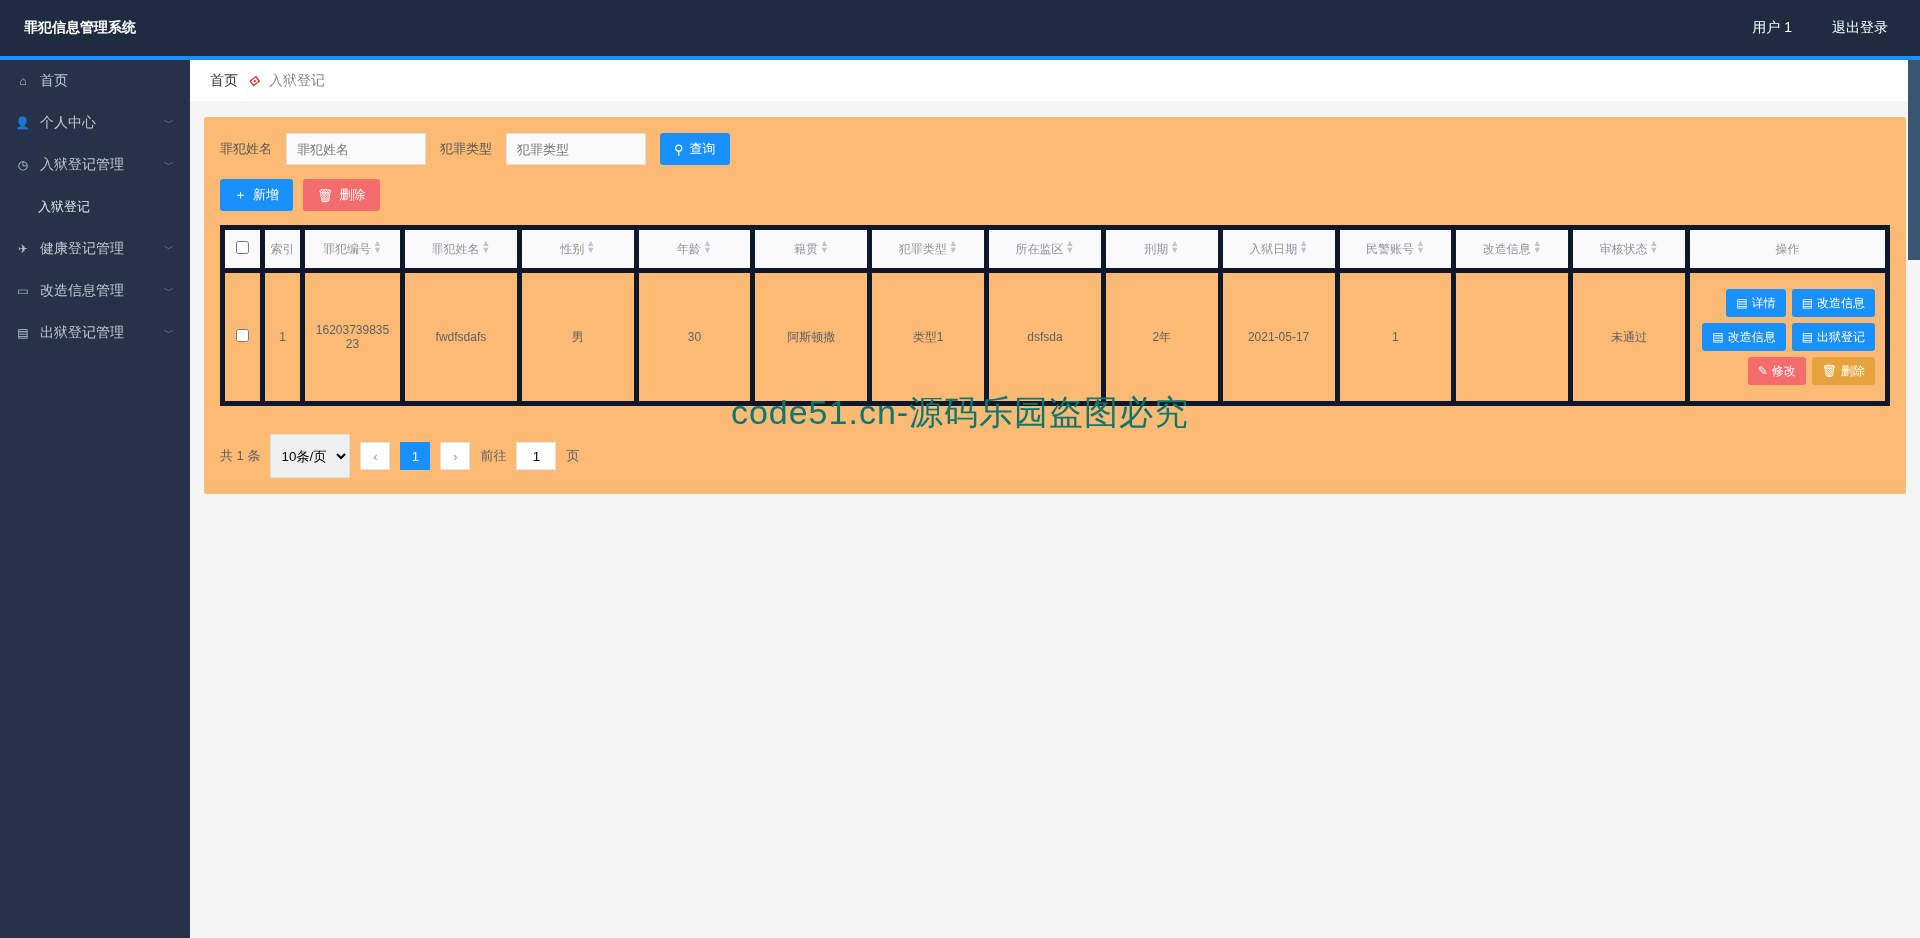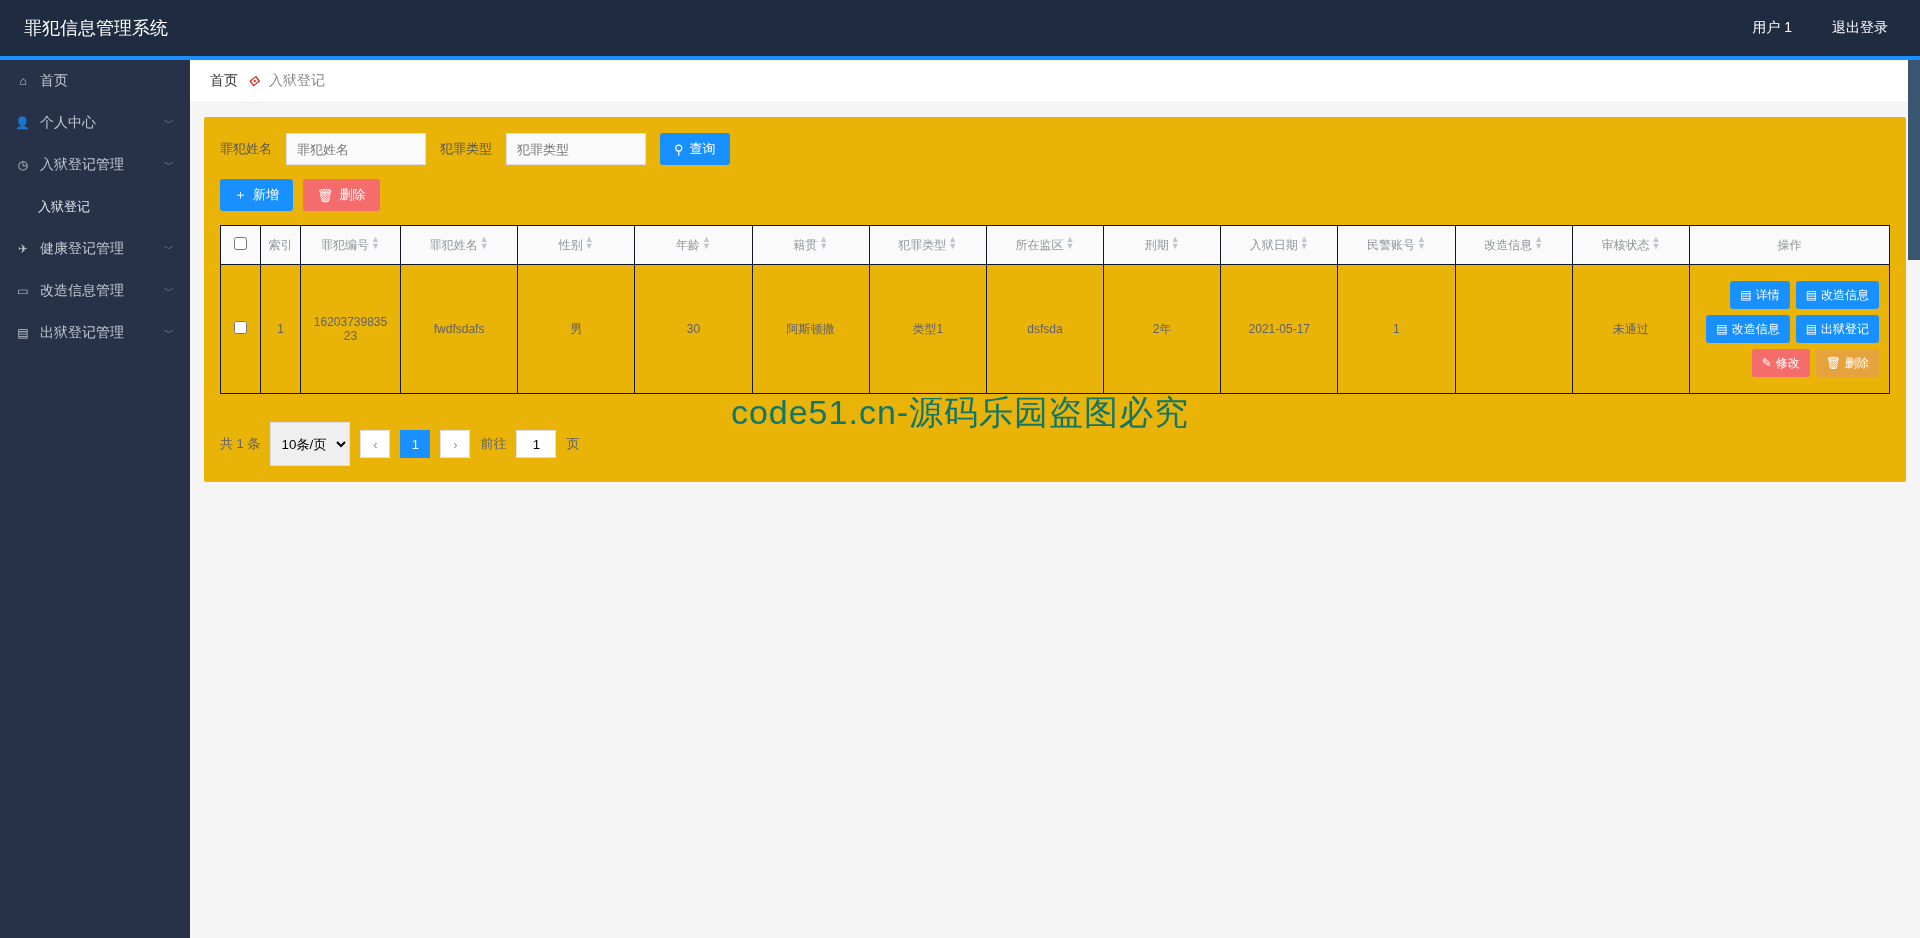--- a/index.html
+++ b/index.html
@@ -3,54 +3,54 @@
 <meta charset="utf-8">
 <style>
 * { margin: 0; padding: 0; box-sizing: border-box; }
 body { font-family: "Microsoft YaHei", "PingFang SC", sans-serif; font-size: 13px; background: #f5f5f5; width: 1920px; height: 938px; overflow: hidden; position: relative; }
 
 
 .watermark { position: absolute; inset: 0; pointer-events: none; z-index: 0; display: grid; grid-template-columns: repeat(8, 1fr); grid-template-rows: repeat(7, 1fr); }
 .watermark span { display: flex; align-items: center; justify-content: center; color: rgba(100,100,100,0.25); font-size: 22px; transform: rotate(-2deg); }
 
 .header { background: #1f2b40; color: #fff; height: 56px; display: flex; align-items: center; padding: 0 24px; justify-content: space-between; position: relative; z-index: 5; }
-.header-title { font-size: 18px; font-weight: normal; }
+.header-title { font-size: 14px; font-weight: bold; }
 .header-right { display: flex; gap: 24px; font-size: 14px; }
 .header-right span { padding: 6px 8px; }
 
 .blue-strip { height: 4px; background: #1890ff; position: relative; z-index: 5; }
 
 .container { display: flex; height: calc(938px - 60px); }
 
 .sidebar { width: 190px; background: #273147; color: #c0c6d0; position: relative; z-index: 5; }
 .menu-item { display: flex; align-items: center; padding: 12px 16px; cursor: pointer; font-size: 14px; gap: 10px; position: relative; }
 .menu-item .caret { margin-left: auto; font-size: 10px; opacity: 0.6; }
 .menu-sub { padding-left: 38px; font-size: 13px; color: #e0e4ea; }
 .icon-sm { width: 14px; height: 14px; display: inline-flex; align-items: center; justify-content: center; font-size: 12px; }
 
 .main { flex: 1; background: #f5f5f5; padding: 0; position: relative; z-index: 2; }
 
 .breadcrumb { padding: 12px 20px; font-size: 14px; background: #fff; border-bottom: 1px solid #eee; display: flex; align-items: center; gap: 10px; }
 .breadcrumb .bc-home { color: #333; font-weight: 500; }
 .breadcrumb .bc-icon { color: #d62828; font-weight: bold; font-style: italic; }
 .breadcrumb .bc-cur { color: #888; }
 
-.panel { margin: 14px; background: #eab308; padding: 16px; border-radius: 2px; }
+.panel { margin: 14px; background: #fdba74; padding: 16px; border-radius: 2px; }
 
 .search-row { display: flex; align-items: center; gap: 14px; margin-bottom: 14px; }
 .search-row label { font-size: 13px; color: #555; }
 .search-row input { height: 32px; width: 140px; border: 1px solid #dcdfe6; padding: 0 10px; background: #fafafa; font-size: 13px; }
 .btn { display: inline-flex; align-items: center; gap: 6px; height: 32px; padding: 0 14px; border: none; border-radius: 3px; cursor: pointer; font-size: 13px; color: #fff; }
 .btn-query { background: #1890ff; }
 .btn-add { background: #1890ff; }
 .btn-del { background: #f56c6c; }
 .btn-row { display: flex; gap: 10px; margin-bottom: 14px; }
 
 .tbl { width: 100%; border-collapse: collapse; table-layout: fixed; }
-.tbl th, .tbl td { border: 1px solid #0f172a; padding: 10px 4px; text-align: center; font-size: 12px; color: #606266; vertical-align: middle; }
+.tbl th, .tbl td { border: 5px solid #0f172a; padding: 10px 4px; text-align: center; font-size: 12px; color: #606266; vertical-align: middle; }
 .tbl th { background: #fafafa; font-weight: 500; color: #909399; }
 .tbl th .sort { color: #c0c4cc; font-size: 9px; margin-left: 2px; display: inline-block; line-height: 7px; }
 .col-chk { width: 40px; }
 .col-idx { width: 40px; }
 .col-num { width: 100px; }
 .col-op { width: 200px; }
 .op-cell { display: flex; flex-wrap: wrap; gap: 6px; justify-content: flex-end; padding: 6px; }
 .btn-sm { height: 28px; padding: 0 10px; font-size: 12px; border-radius: 3px; display: inline-flex; align-items: center; gap: 4px; color: #fff; border: none; cursor: pointer; }
 .b-blue { background: #1890ff; }
 .b-red { background: #f56c6c; }

